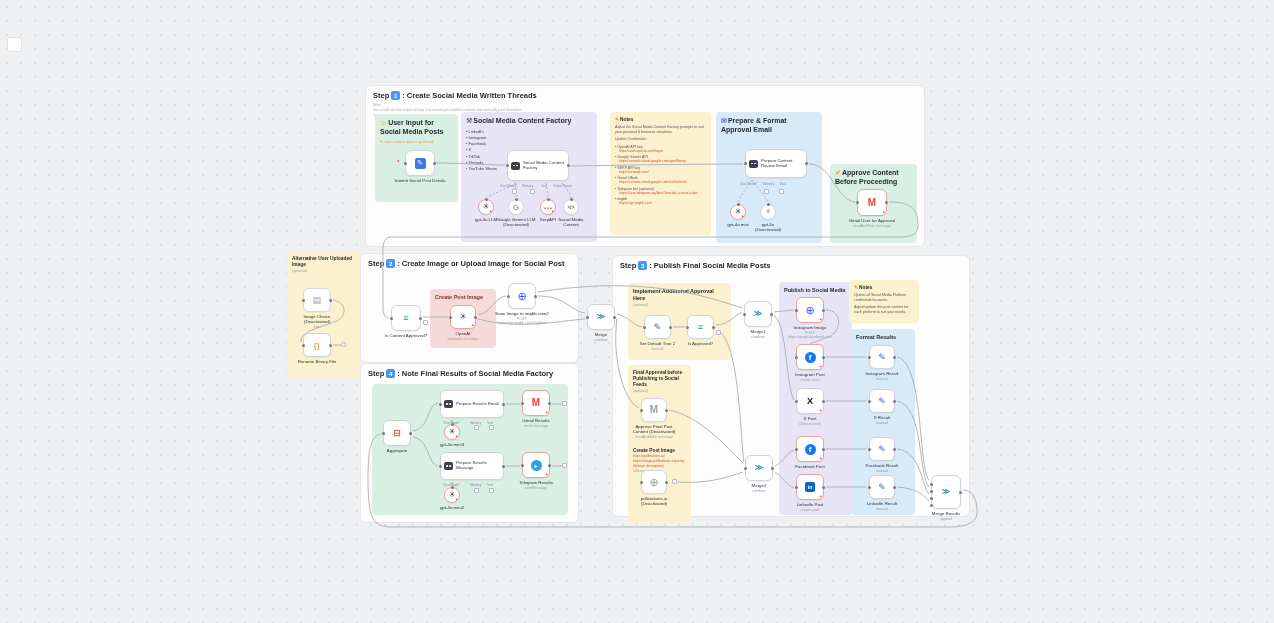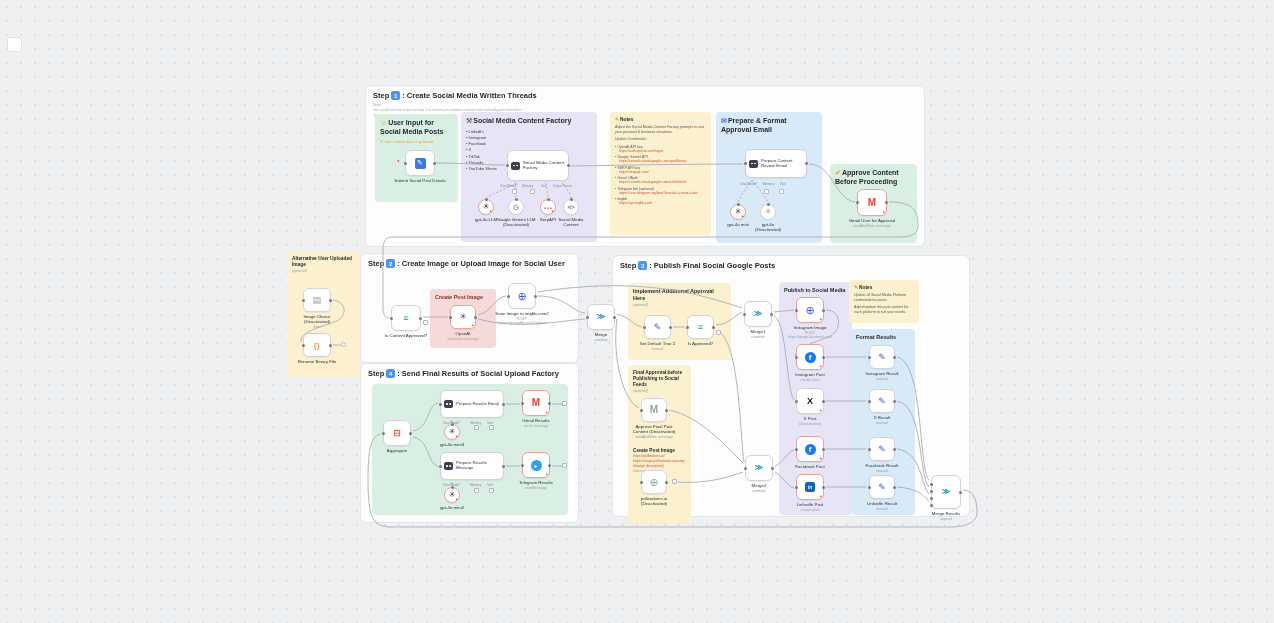--- a/index.html
+++ b/index.html
@@ -91,35 +91,35 @@
     <div class="step-note">
       <div>Note:</div>
         <div>You could use the output of step 1 to review your written content and manually post thereafter.</div>
         <div>You do not have to implement step 2.</div>
     </div>
   </div>
   <div class="card" style="left:360px;top:253px;width:219px;height:110px">
     <div class="step-title">
       <span>Step</span>
         <span class="badge">2</span>
-        <span>: Create Image or Upload Image for Social User</span>
+        <span>: Create Image or Upload Image for Social Post</span>
     </div>
   </div>
   <div class="card" style="left:612px;top:255px;width:358px;height:262px">
     <div class="step-title">
       <span>Step</span>
         <span class="badge">3</span>
-        <span>: Publish Final Social Google Posts</span>
+        <span>: Publish Final Social Media Posts</span>
     </div>
   </div>
   <div class="card" style="left:360px;top:363px;width:219px;height:160px">
     <div class="step-title">
       <span>Step</span>
         <span class="badge">4</span>
-        <span>: Send Final Results of Social Upload Factory</span>
+        <span>: Note Final Results of Social Media Factory</span>
     </div>
   </div>
 
   <div class="sticky bg-green" style="left:375px;top:114px;width:83px;height:88px">
     <div class="st"><span class="icon-pre ic-orange">☺</span><span>User Input for Social Media Posts</span></div>
     <div class="orange-note">✎ user content data is gathered</div>
   </div>
 
   <div class="sticky bg-purple" style="left:461px;top:112px;width:136px;height:130px">
     <div class="st"><span class="icon-pre ic-gray">⚒</span><span>Social Media Content Factory</span></div>

